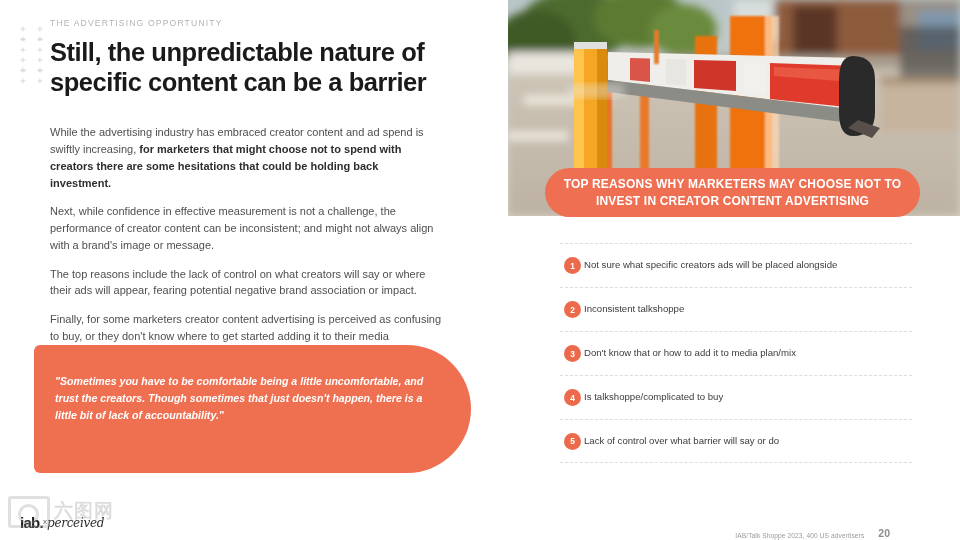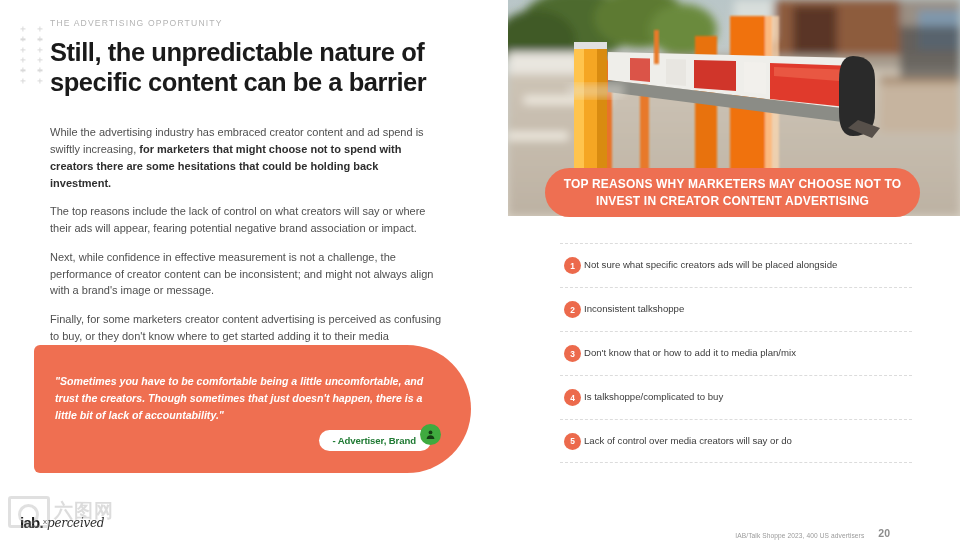--- a/index.html
+++ b/index.html
@@ -169,37 +169,28 @@
     <span></span>
   </div>
 
   <div class="left-col">
     <div class="eyebrow">THE ADVERTISING OPPORTUNITY</div>
     <h1 class="headline">Still, the unpredictable nature of specific content can be a barrier</h1>
     <div class="body-copy">
       <p>
         <span>While the advertising industry has embraced creator content and ad spend is swiftly increasing, </span><b>for marketers that might choose not to spend with creators there are some hesitations that could be holding back investment.</b>
       </p>
+      <p>Next, while confidence in effective measurement is not a challenge, the performance of creator content can be inconsistent; and might not always align with a brand's image or message.</p>
       <p>The top reasons include the lack of control on what creators will say or where their ads will appear, fearing potential negative brand association or impact.</p>
-      <p>Next, while confidence in effective measurement is not a challenge, the performance of creator content can be inconsistent; and might not always align with a brand's image or message.</p>
       <p>Finally, for some marketers creator content advertising is perceived as confusing to buy, or they don't know where to get started adding it to their media strategies. Education is key for overcoming this perception.</p>
     </div>
   </div>
 
   <div class="quote-box">
     <div class="quote-text">"Sometimes you have to be comfortable being a little uncomfortable, and trust the creators. Though sometimes that just doesn't happen, there is a little bit of lack of accountability."</div>
-    <div class="attribution">
-      <span>- Advertiser, Brand</span>
-      <div class="avatar-badge">
-        <svg viewBox="0 0 24 24" aria-hidden="true">
-          <circle cx="12" cy="7.5" r="4.2" fill="#143d14"></circle>
-          <path d="M3.5 22c0-4.8 3.8-8.2 8.5-8.2s8.5 3.4 8.5 8.2z" fill="#143d14"></path>
-        </svg>
-      </div>
-    </div>
   </div>
 
   <div class="photo">
     <svg viewBox="0 0 452 216" preserveAspectRatio="none" aria-hidden="true">
       <defs>
         <linearGradient id="skyg" x1="0" y1="0" x2="0" y2="1">
           <stop offset="0%" stop-color="#b9c6c8"></stop>
             <stop offset="100%" stop-color="#d9d2c6"></stop>
         </linearGradient>
         <linearGradient id="groundg" x1="0" y1="0" x2="0" y2="1">
@@ -293,21 +284,21 @@
     <div class="reason-row">
       <div class="reason-num">3</div>
       <div class="reason-label">Don't know that or how to add it to media plan/mix</div>
     </div>
     <div class="reason-row">
       <div class="reason-num">4</div>
       <div class="reason-label">Is talkshoppe/complicated to buy</div>
     </div>
     <div class="reason-row">
       <div class="reason-num">5</div>
-      <div class="reason-label">Lack of control over media creators will say or do</div>
+      <div class="reason-label">Lack of control over what barrier will say or do</div>
     </div>
   </div>
 
   <div class="footer-logo">
     <span class="logo-iab">iab.</span>
     <span class="logo-x">x</span>
     <span class="logo-talk">perceived</span>
   </div>
 
   <div class="footer-right">

